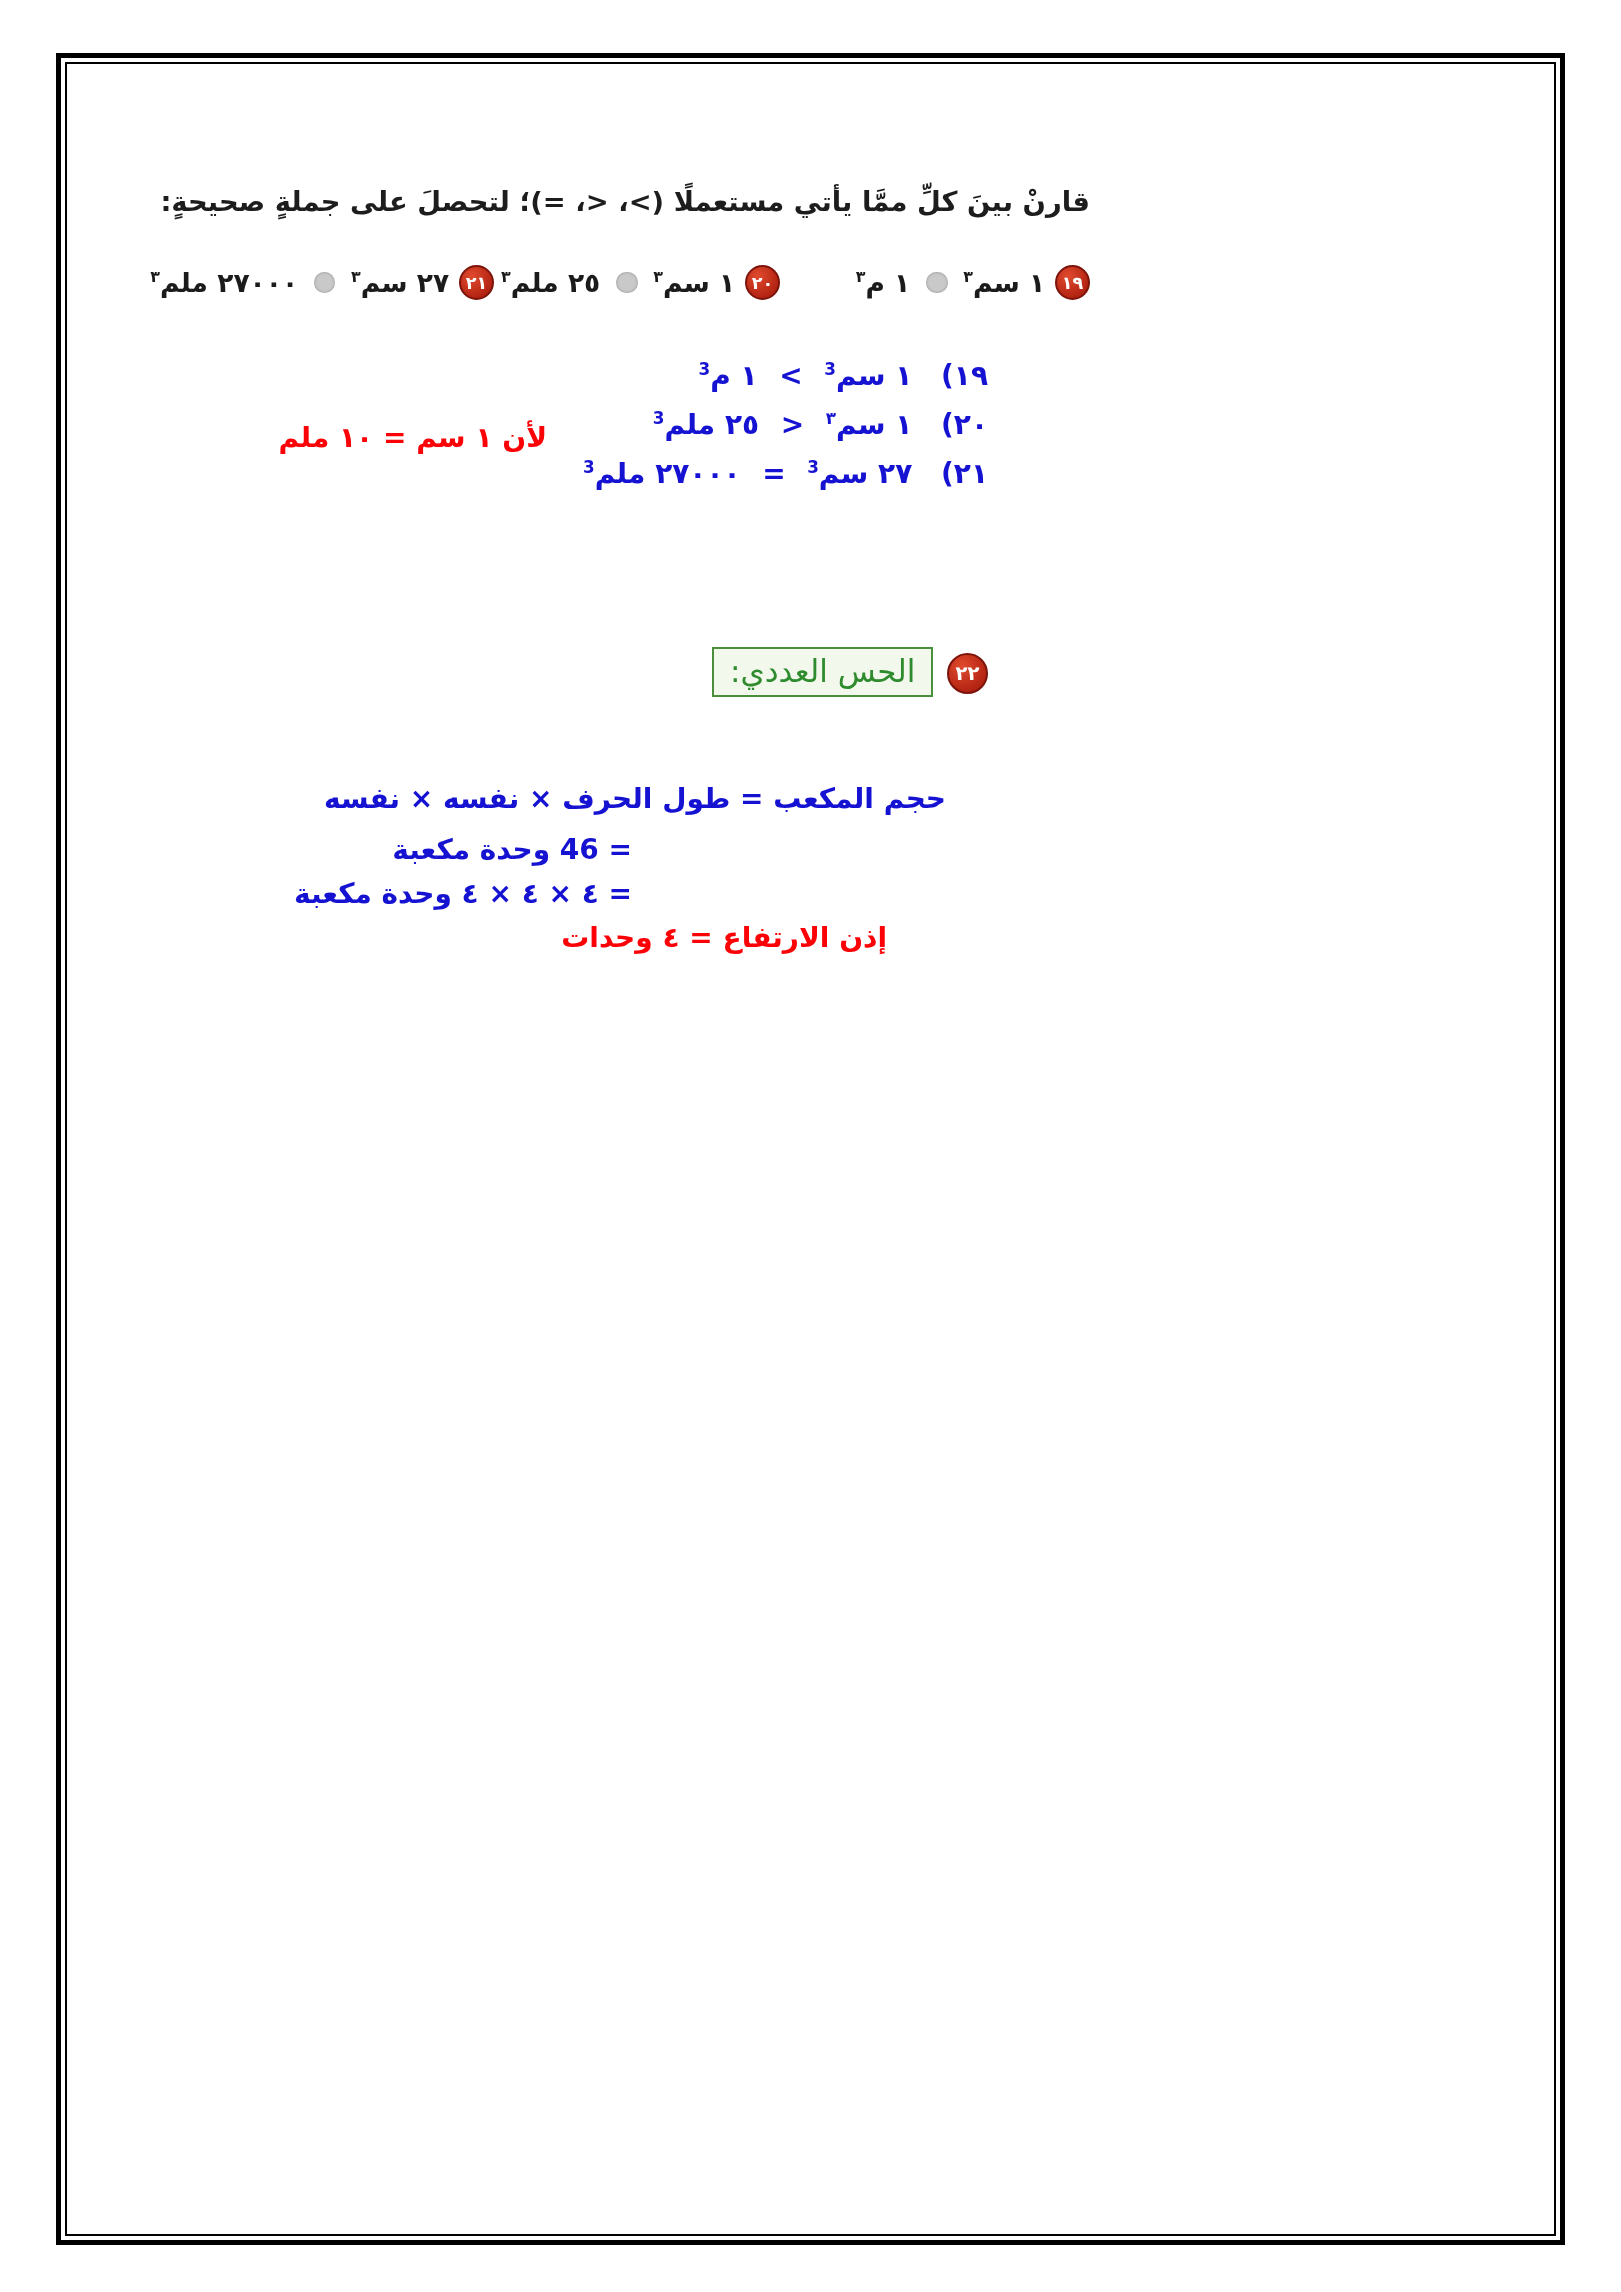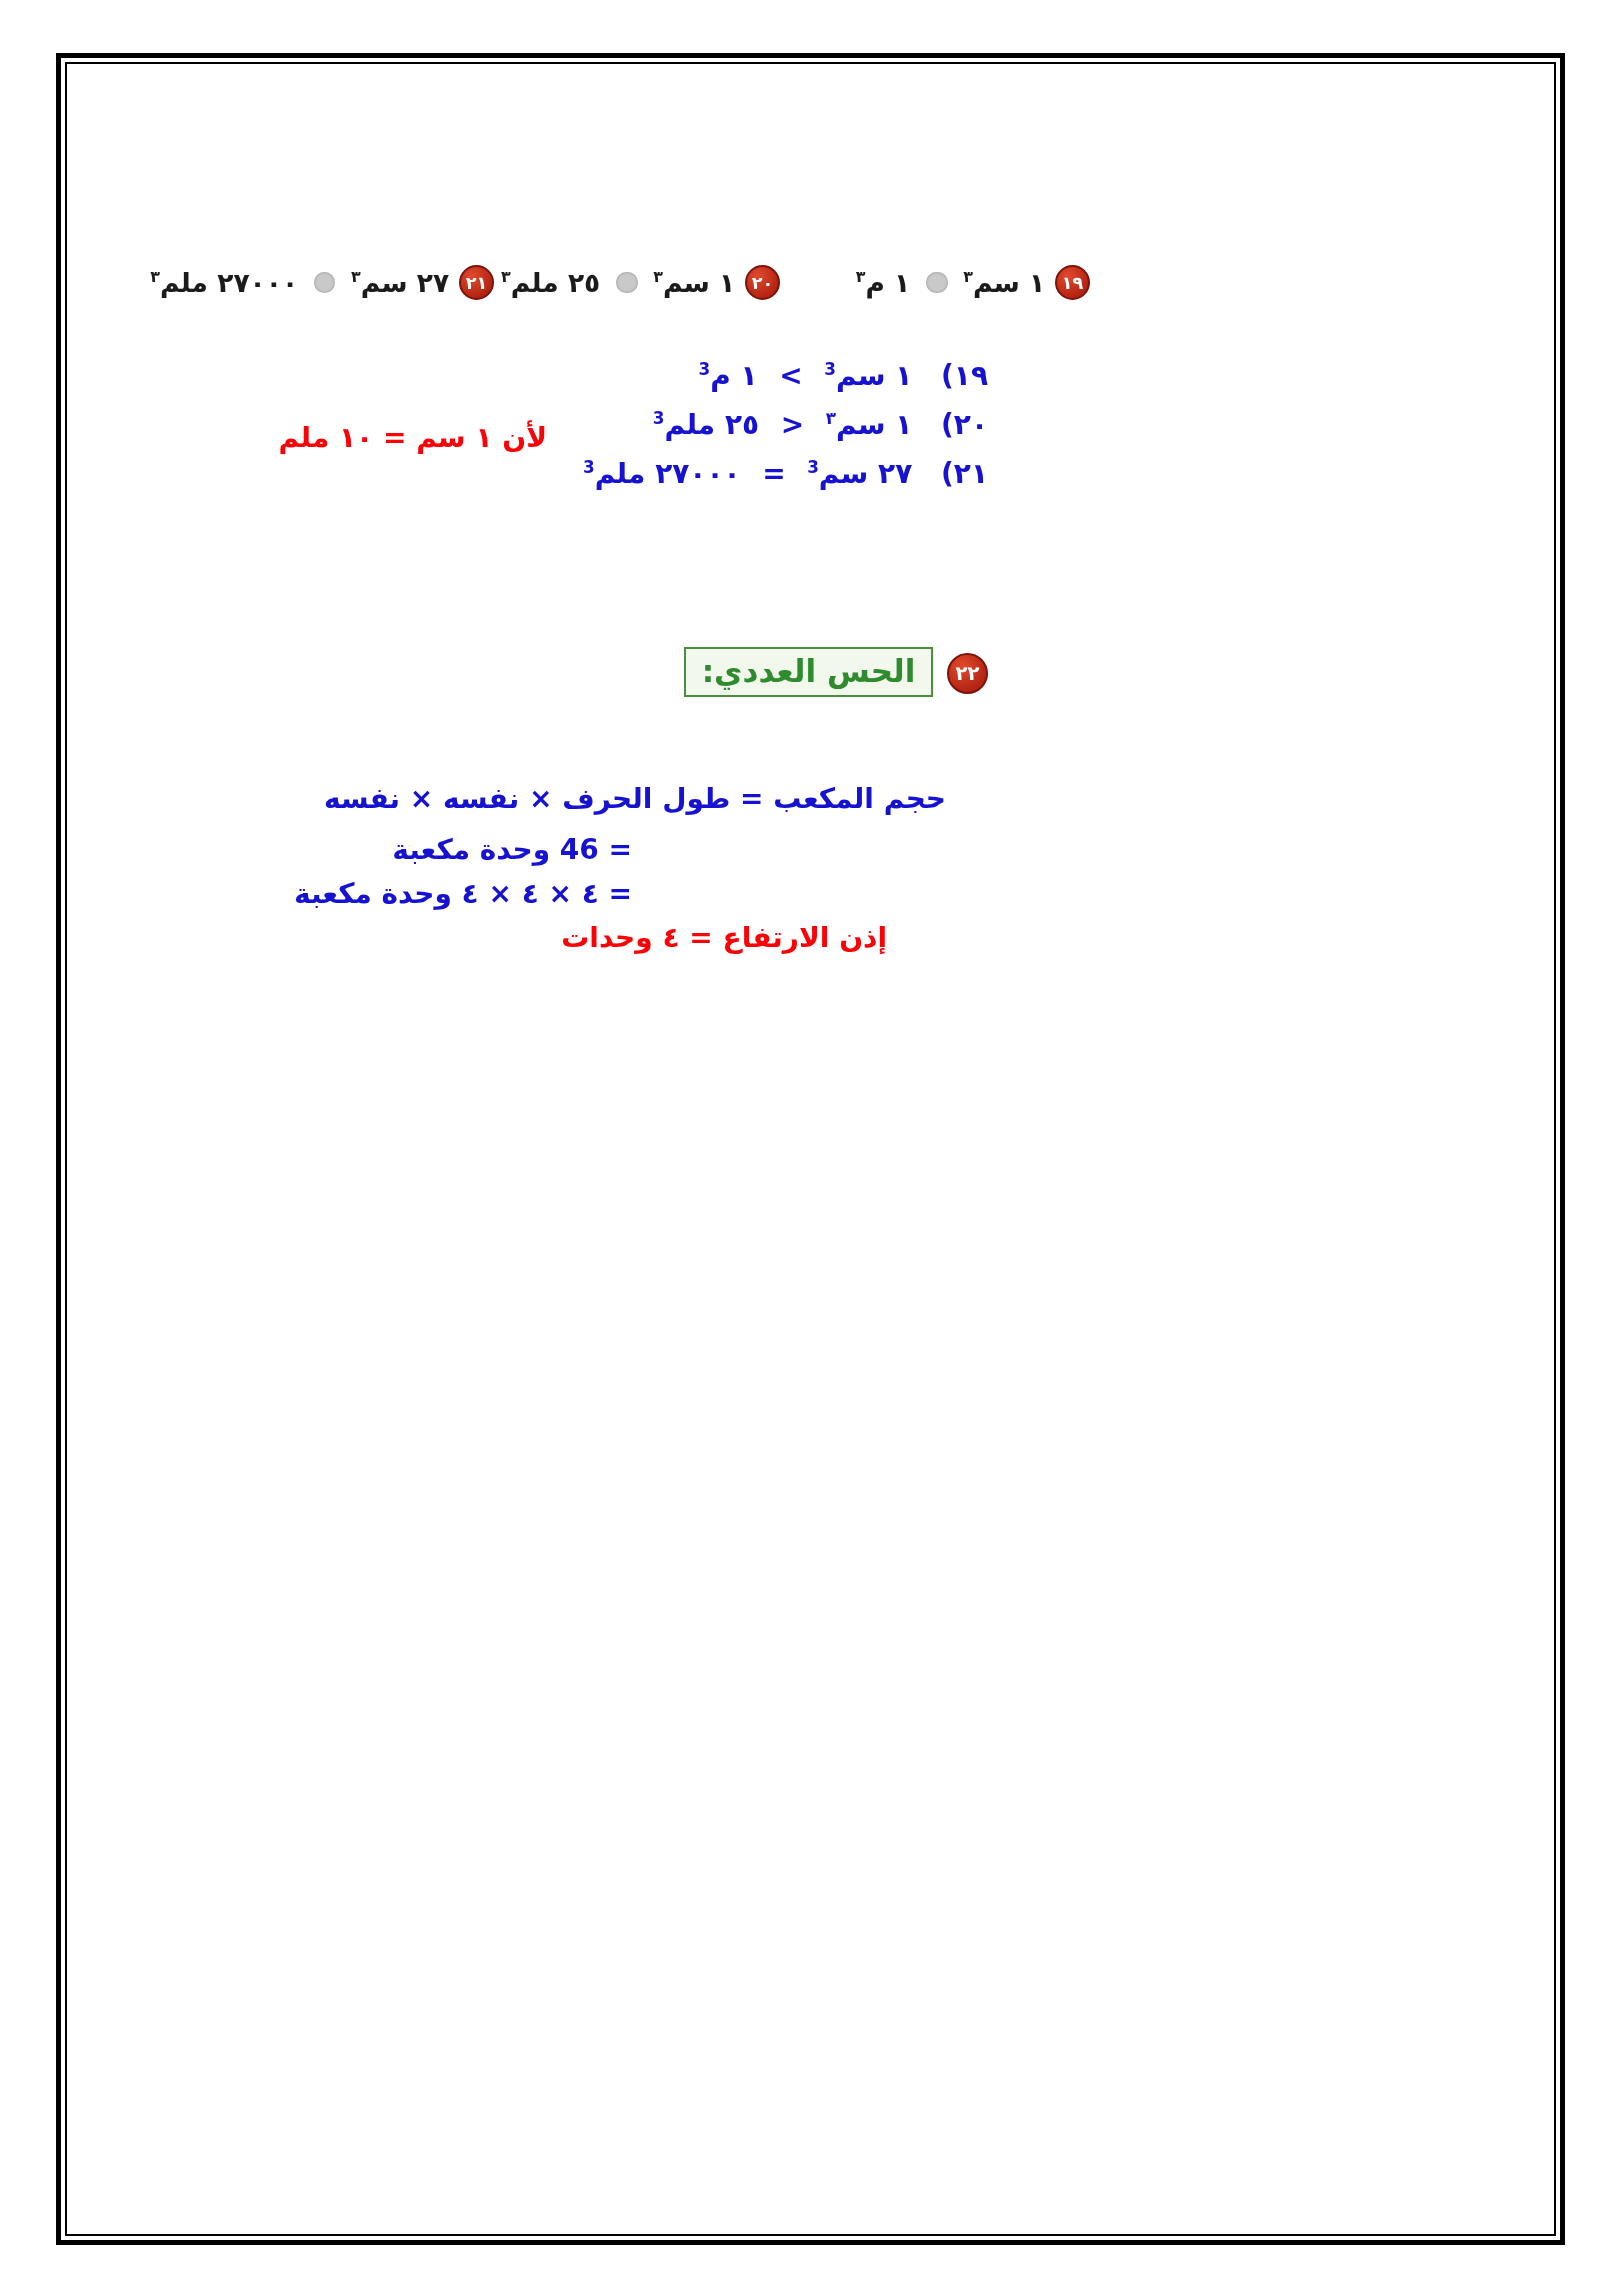--- a/index.html
+++ b/index.html
@@ -74,21 +74,21 @@
   
   .s22-badge {
     position:absolute; right:633px; top:653px;
     width:41px; height:41px; font-size:19.6px;
   }
   .s22-box {
     position:absolute; right:688px; top:647px;
     border:2.9px solid #4a8f3c; background:#f2f8ec;
     padding:3.9px 15.7px 5.9px 15.7px;
     direction:rtl;
-    font-size:31px; font-weight:bold; color:#2e8b2e;
+    font-size:31px; font-weight:normal; color:#2e8b2e;
     white-space:nowrap;
   }
   .s22-prompt {
     position:absolute; right:900px; top:663px;
     direction:rtl; white-space:nowrap;
     font-size:29px; font-weight:bold; color:#161616;
   }
 
   
   .sol {
@@ -105,20 +105,21 @@
   }
 </style>
 </head>
 <body>
 
 <div class="page">
   <div class="frame">
     <div class="frame-inner"></div>
   </div>
 
+  <div class="instruction">قارنْ بينَ كلِّ ممَّا يأتي مستعملًا (&gt;، &lt;، =)؛ لتحصلَ على جملةٍ صحيحةٍ:</div>
 
   <div class="problem p19">
     <span class="badge">١٩</span>
     <span><span>١ سم</span><sup class="s3">٣</sup></span>
     <span class="placeholder-circle"></span>
     <span><span>١ م</span><sup class="s3">٣</sup></span>
   </div>
 
   <div class="problem p20">
     <span class="badge">٢٠</span>

